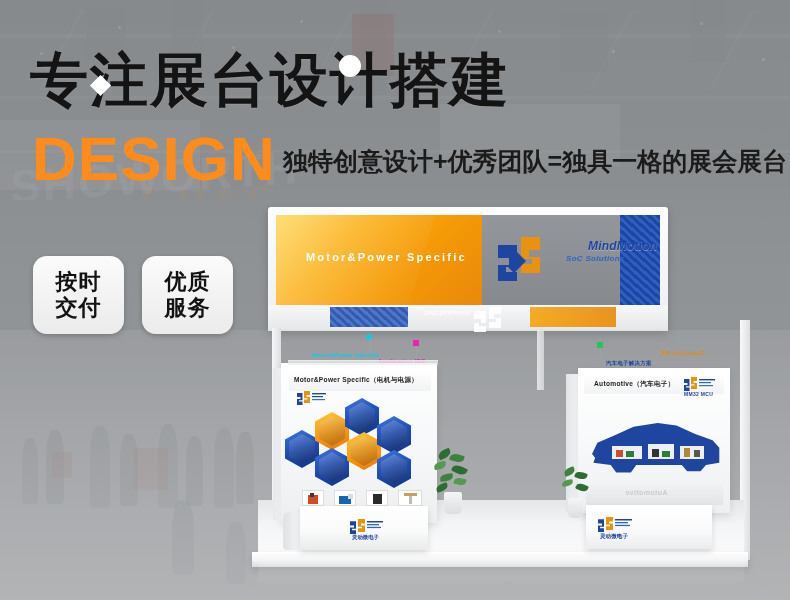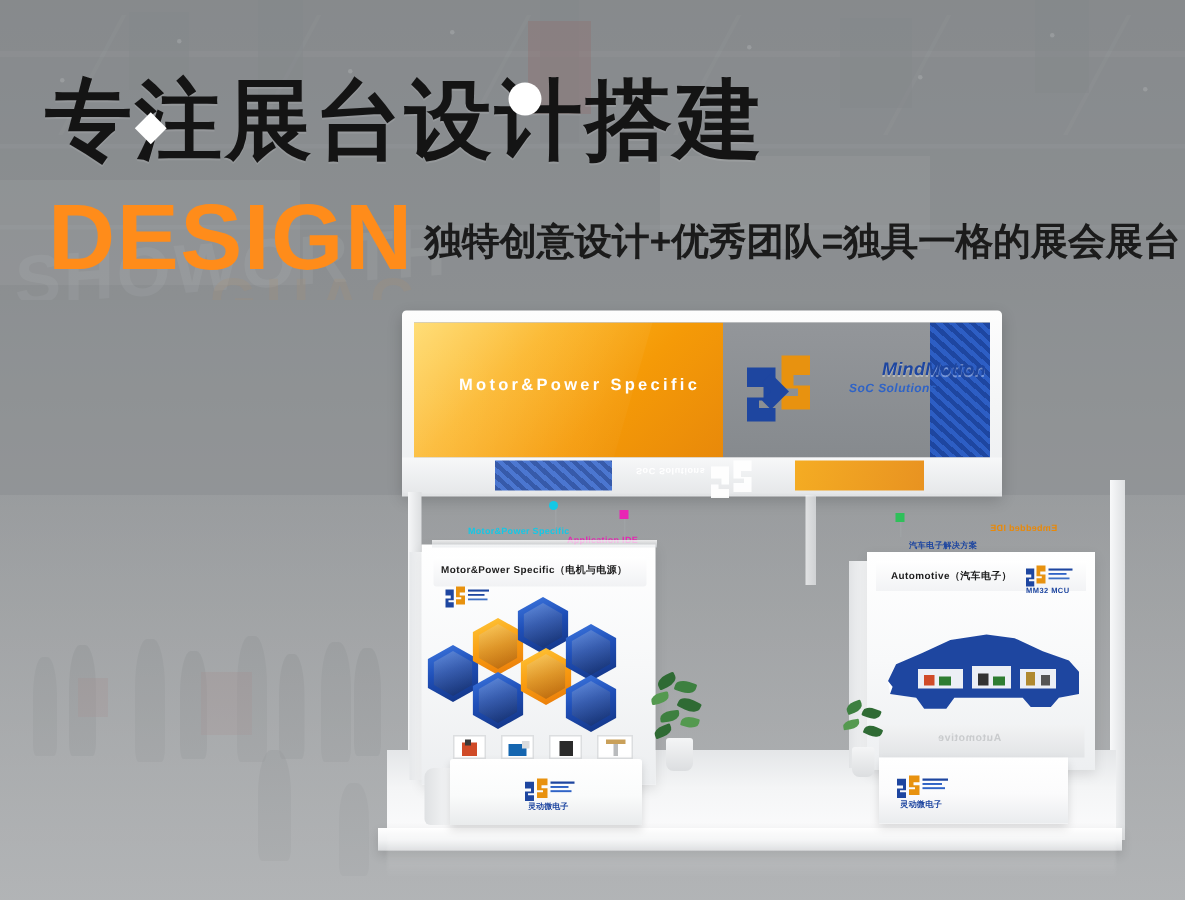--- a/index.html
+++ b/index.html
@@ -515,14 +515,22 @@
 <div class="headline">专注展台设计搭建</div>
 <div class="acc-diamond"></div>
 <div class="acc-dot"></div>
 <div class="design-word">DESIGN</div>
 <div class="tagline">独特创意设计+优秀团队=独具一格的展会展台</div>
 
 <div class="badges">
   <div class="badge-row">
   </div>
   <div class="badge-row">
+    <div class="badge">
+      <span>按时</span>
+      <span>交付</span>
+    </div>
+    <div class="badge">
+      <span>优质</span>
+      <span>服务</span>
+    </div>
   </div>
 </div>
 
 </body></html>

